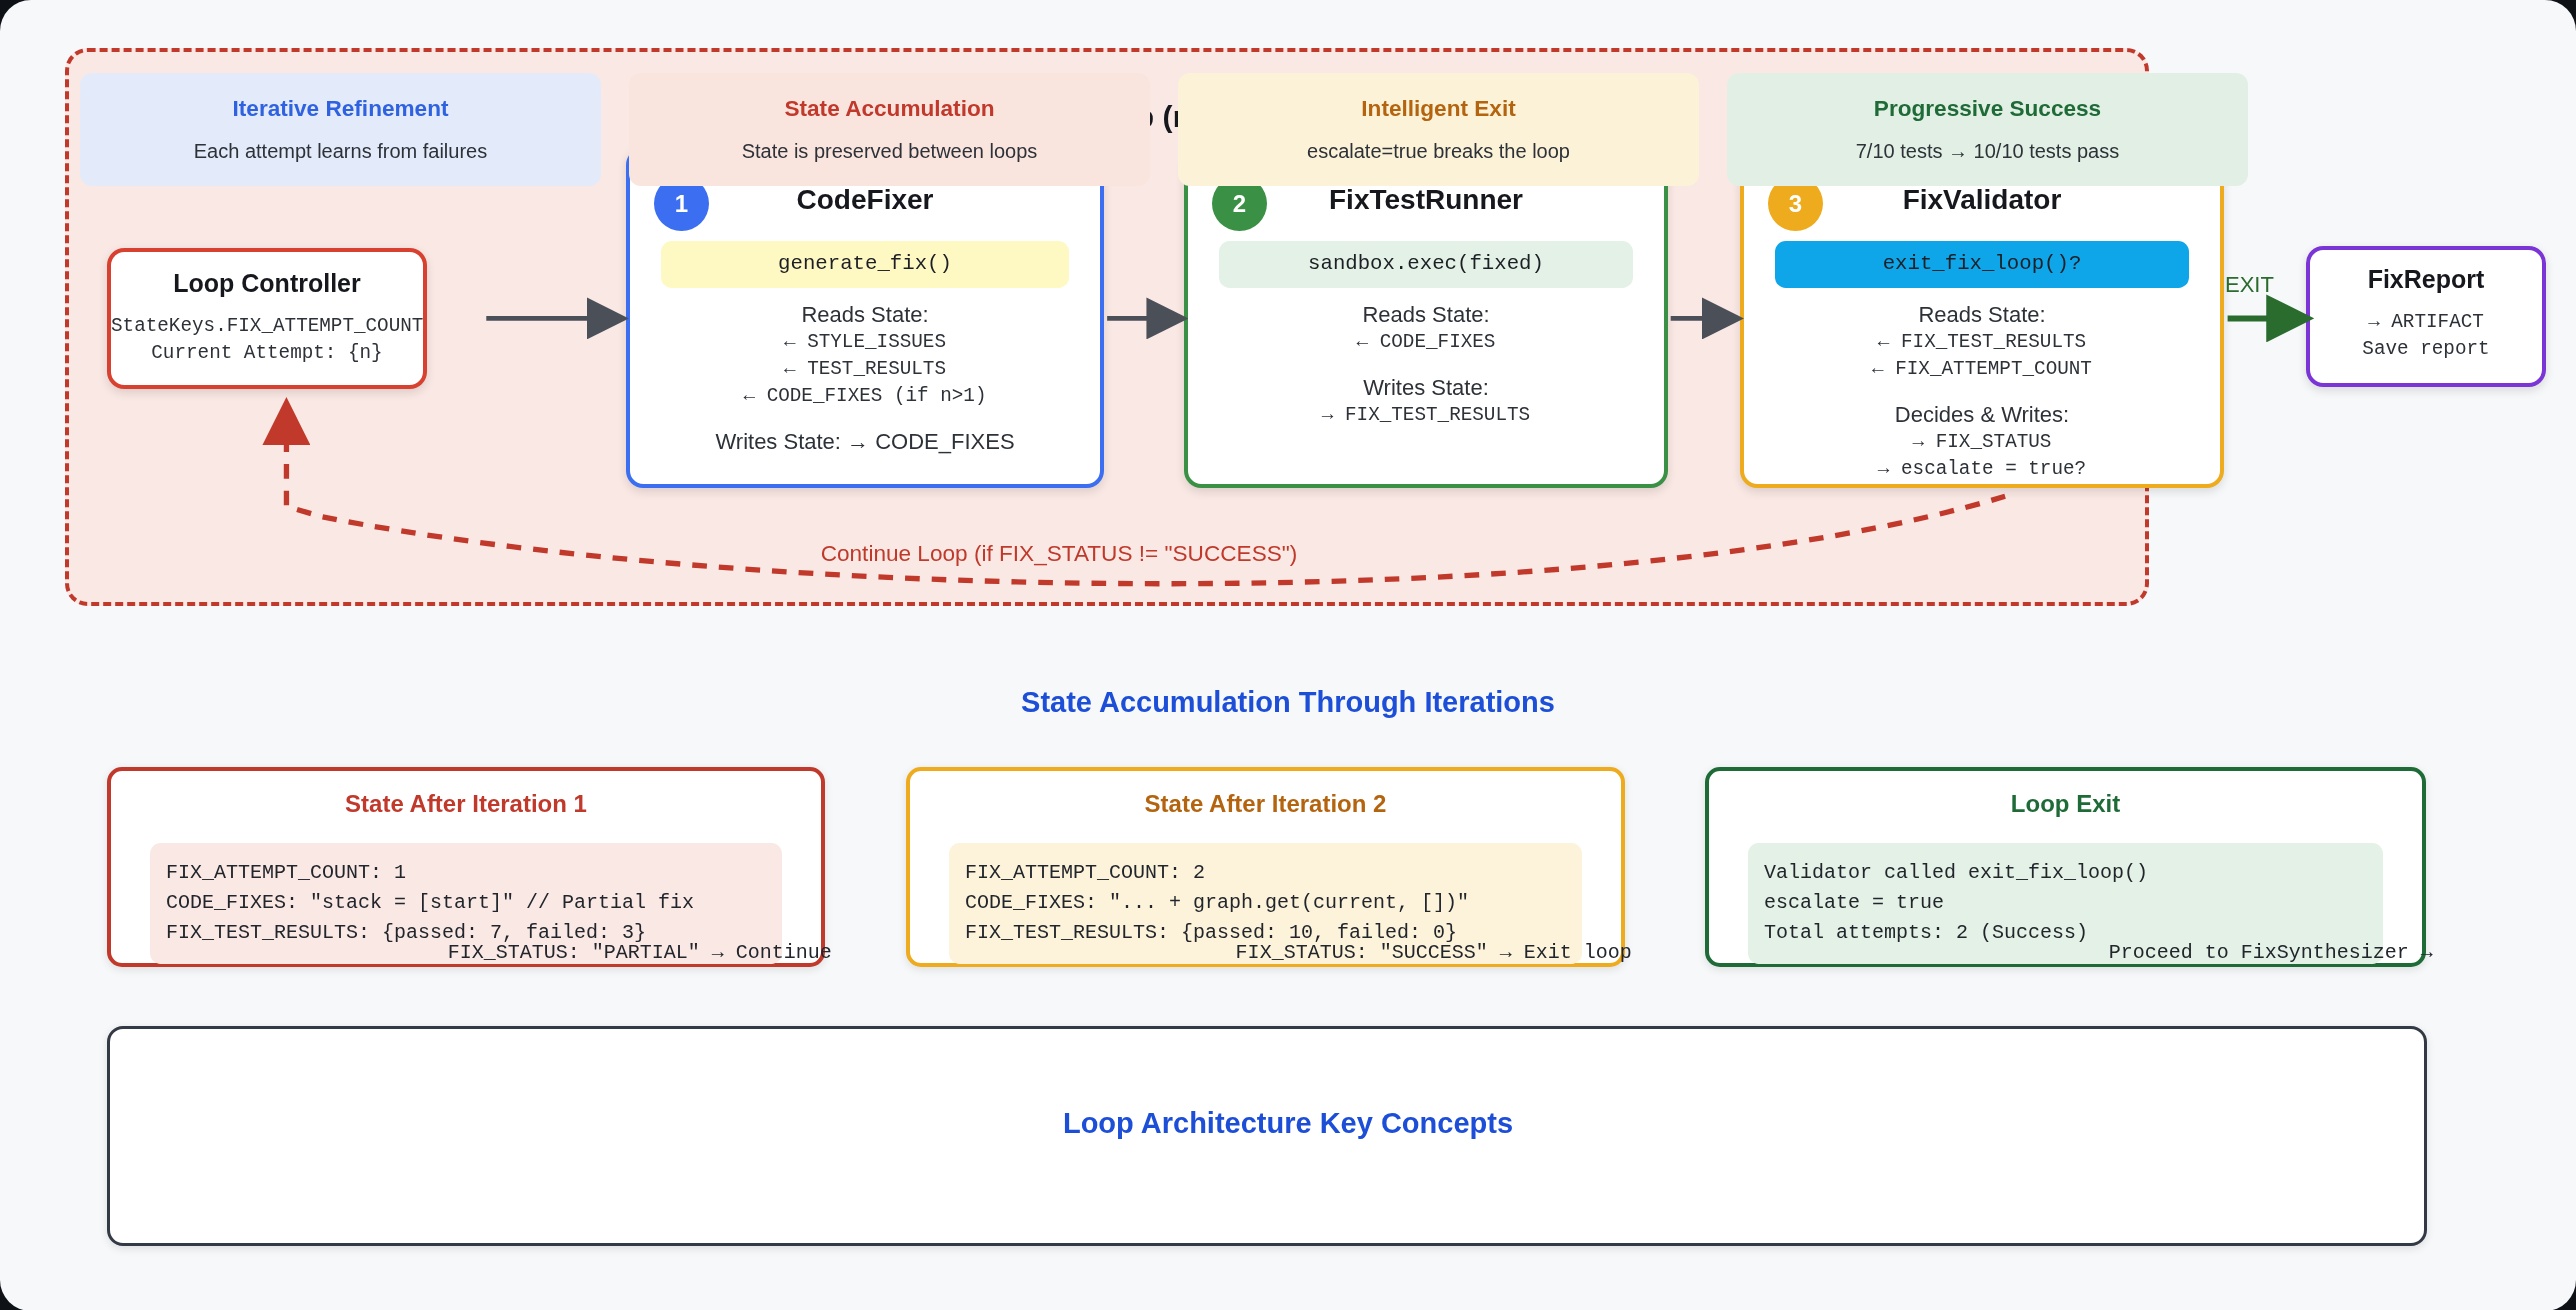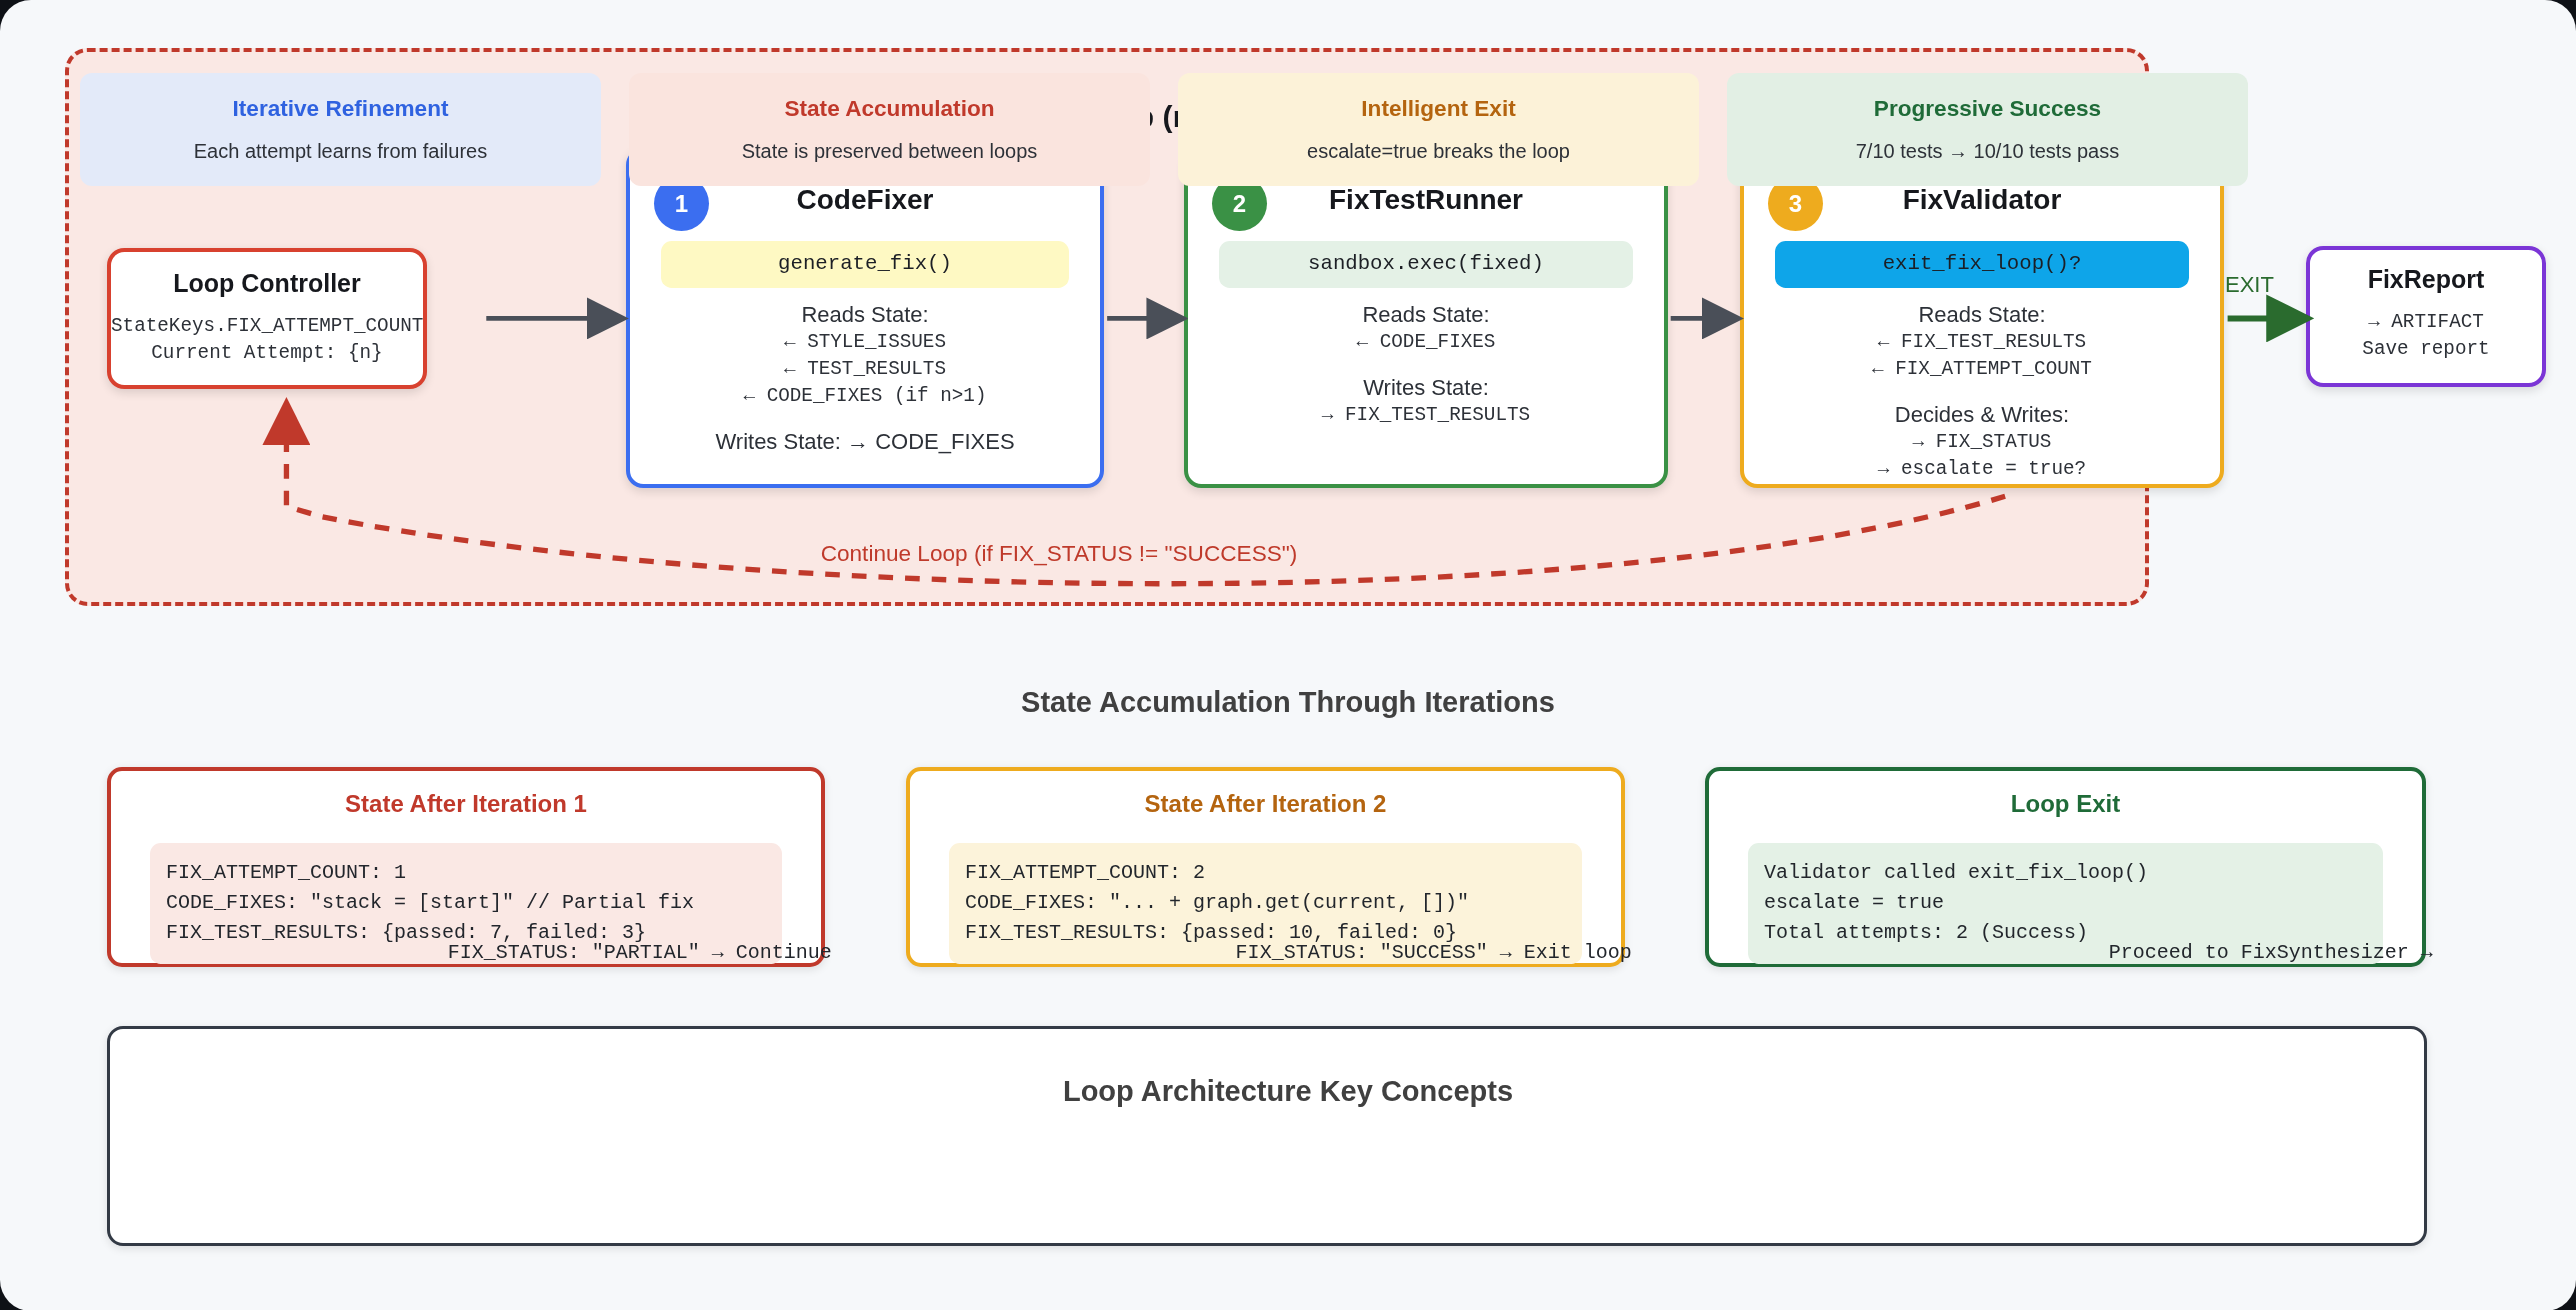--- a/index.html
+++ b/index.html
@@ -115,21 +115,21 @@
     position:absolute;left:0;top:541px;width:2576px;
     text-align:center;
     font-size:22.6px;color:#bf3a2b;
   }
   
   #continue-label span{position:relative;left:-229px;}
 
   
   .section-title{
     position:absolute;width:100%;left:0;text-align:center;
-    font-size:29px;font-weight:bold;color:#404040;
+    font-size:29px;font-weight:bold;color:#1d4ed8;
   }
   #sec-state{top:686px;}
 
   
   .state-card{
     position:absolute;top:767px;height:200px;
     background:#fff;border-radius:15px;box-sizing:border-box;
     box-shadow:0 2.7px 8px rgba(0,0,0,.10);
   }
   .state-title{
@@ -166,21 +166,21 @@
   #state-3 .state-title{color:#1f6b38;}
   #state-3 .state-pre{background:#e4f1e6;}
   #state-3 .state-foot{transform:translateX(10.7px);}
 
   
   #concepts{
     position:absolute;left:107px;top:1026px;width:2320px;height:220px;
     background:#ffffff;border:3.3px solid #333a45;border-radius:16px;
     box-sizing:border-box;box-shadow:0 2.7px 8px rgba(0,0,0,.10);
   }
-  #sec-concepts{top:1075px;}
+  #sec-concepts{top:1107px;}
   .concept-row{
     position:absolute;left:80px;top:73px;
     display:flex;gap:28px;
   }
   .concept{
     width:521px;height:113px;border-radius:12px;
     display:flex;flex-direction:column;align-items:center;justify-content:center;
   }
   .concept h4{margin:0 0 17.3px 0;font-size:22.6px;font-weight:bold;}
   .concept p{margin:0;font-size:20px;color:#2d3138;}

